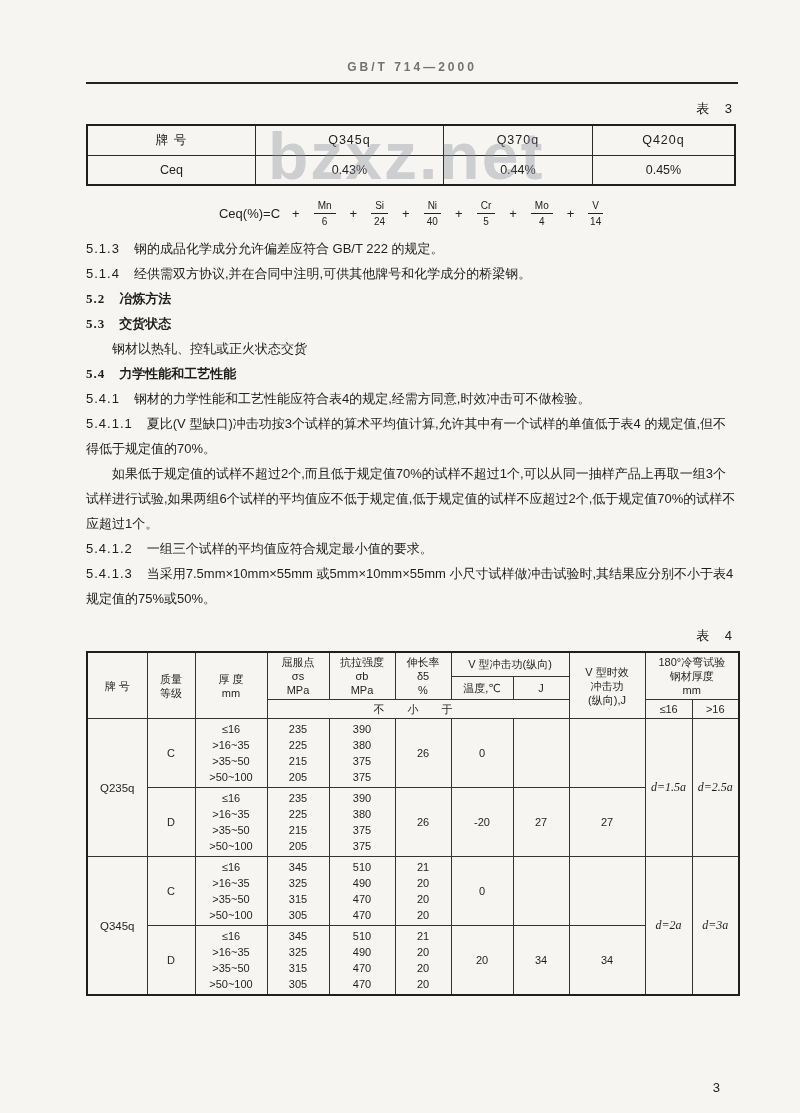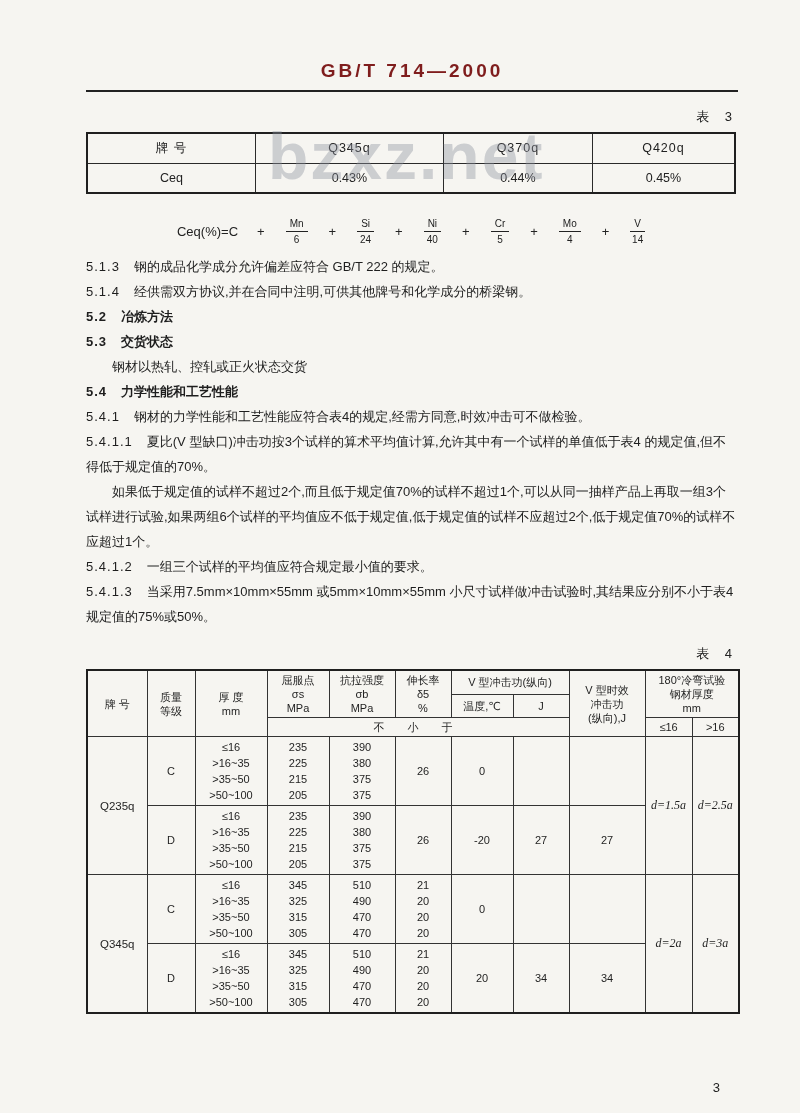--- a/index.html
+++ b/index.html
@@ -3,37 +3,37 @@
 <meta charset="utf-8">
 <style>
   * { margin:0; padding:0; box-sizing:border-box; }
   html,body { background:#e9e8e5; }
   body { font-family:"Liberation Sans","DejaVu Sans",sans-serif; color:#1c1c1c; }
   .page {
     position:relative; width:800px; height:1113px; margin:0 auto;
     background:#f6f5f1; overflow:hidden;
     padding:60px 62px 0 86px;
   }
-  .doc-header { text-align:center; font-size:19px; font-weight:bold; letter-spacing:3px; color:#7f1d1d; }
+  .doc-header { text-align:center; font-size:12px; font-weight:bold; letter-spacing:3px; color:#737373; }
   .header-rule { border:none; border-top:2.5px solid #222; margin:8px 0 0 0; }
 
   .tbl-caption { text-align:right; font-size:13px; margin:16px 0 6px 0; letter-spacing:6px; color:#222; }
 
   table { border-collapse:collapse; table-layout:fixed; }
   .t3 { width:650px; border:2px solid #1f1f1f; font-size:12.5px; }
   .t3 th, .t3 td { border:1.5px solid #2a2a2a; text-align:center; height:30px; font-weight:normal; color:#222; }
   .t3 th { letter-spacing:1px; }
 
   .body-text { margin-top:12px; font-size:13px; line-height:25px; color:#1e1e1e; }
   .clause { margin:0; }
   .clause .cnum { margin-right:14px; letter-spacing:1px; }
-  .clause.heading { font-weight:bold; }
+  .clause.heading { font-weight:bold;font-family:Liberation Serif, serif; }
   .indent { text-indent:2em; }
 
-  .formula-row { display:flex; justify-content:center; align-items:center; gap:18px; margin:23px 0 8px 0; font-size:13px; color:#222; }
+  .formula-row { display:flex; justify-content:center; align-items:center; gap:11px; margin:13px 0 8px 0; font-size:13px; color:#222; }
   .frac { display:inline-block; text-align:center; vertical-align:middle; margin:0 2px; font-size:10px; line-height:13px; }
   .frac .num { display:block; border-bottom:1px solid #222; padding:0 4px 1px 4px; }
   .frac .den { display:block; padding-top:1px; }
   .f-op { margin:0 1px; }
 
   .t4 { width:652px; border:2px solid #1f1f1f; font-size:11px; }
   .t4 th, .t4 td { border:1px solid #333; text-align:center; vertical-align:middle; font-weight:normal; padding:2px 1px; color:#1f1f1f; }
   .t4 thead th { font-size:11px; line-height:14px; }
   .t4 .stack div { line-height:16px; white-space:nowrap; }
   .t4 .brand-cell { font-size:11.5px; }

